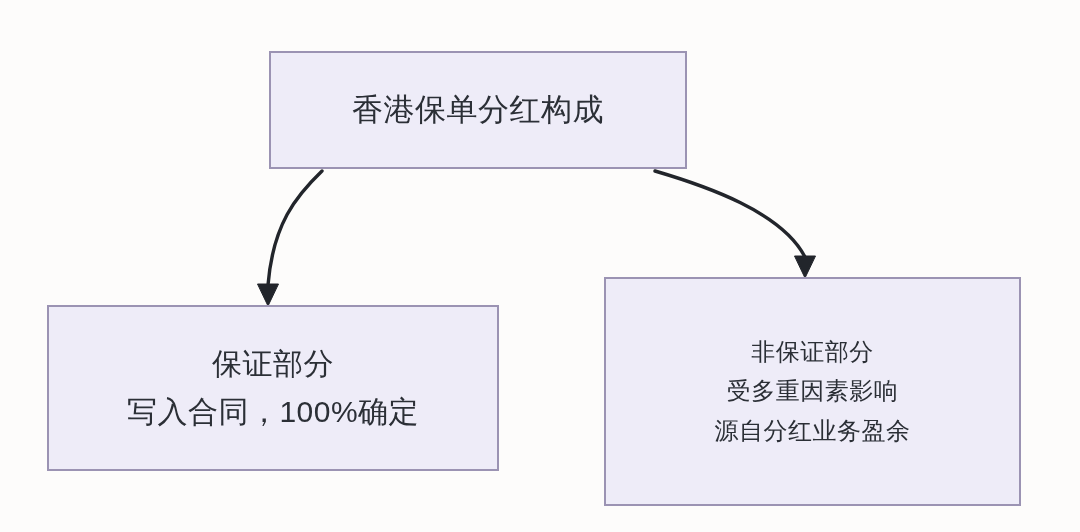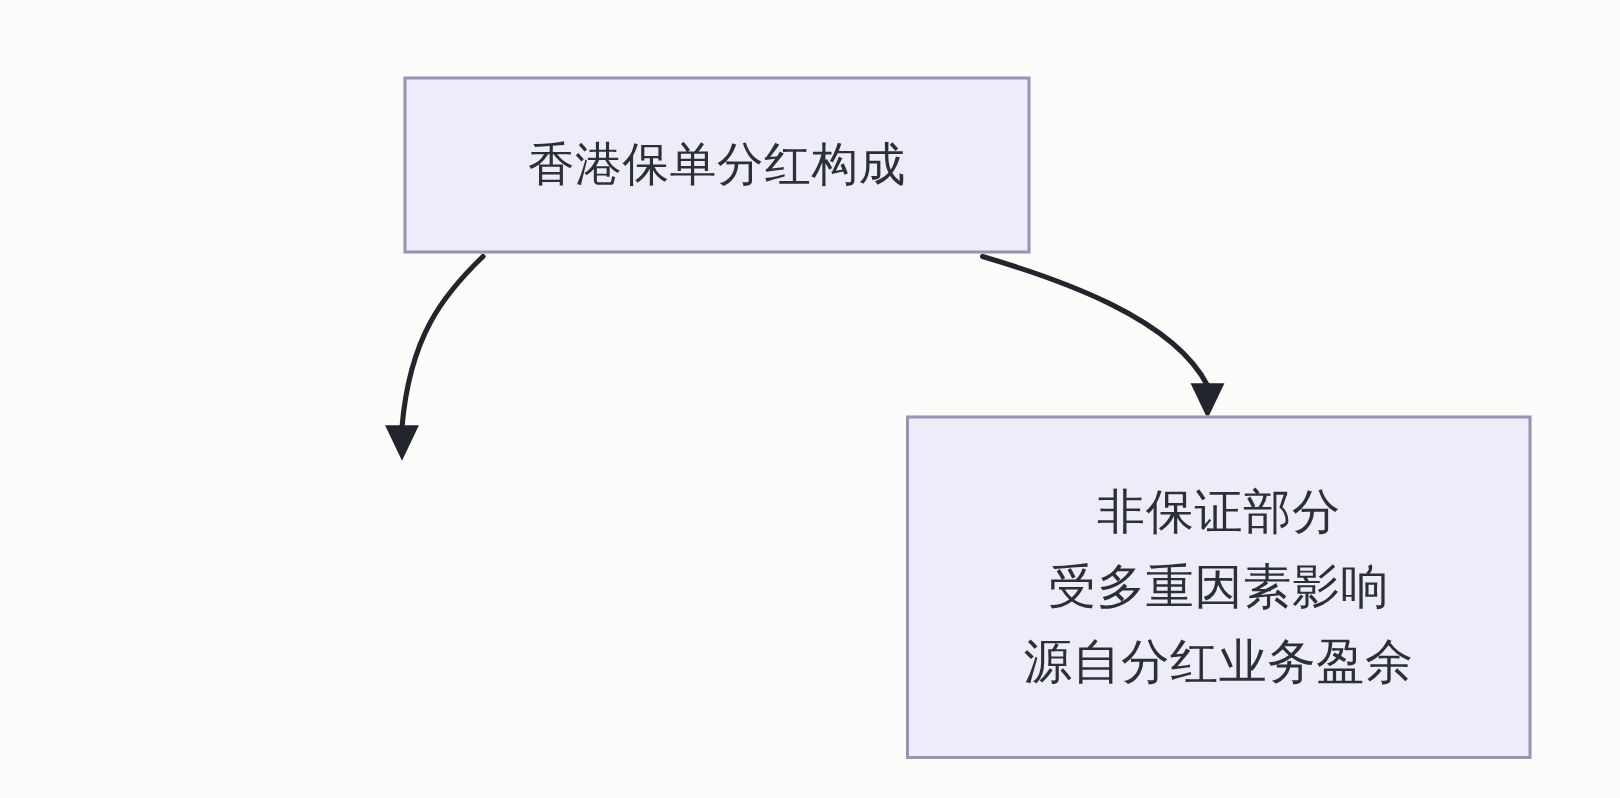--- a/index.html
+++ b/index.html
@@ -55,21 +55,21 @@
     top: 305px;
     width: 452px;
     height: 166px;
     font-size: 30px;
   }
   #node-nonguaranteed {
     left: 604px;
     top: 277px;
     width: 417px;
     height: 229px;
-    font-size: 32px;
+    font-size: 24px;
   }
   #node-guaranteed .node-line + .node-line,
   #node-nonguaranteed .node-line + .node-line {
     margin-top: 7px;
   }
 </style>
 </head>
 <body>
 
 <div id="canvas">
@@ -82,20 +82,24 @@
     <g>
       <path d="M 655 171 C 706 186 782 212 805 257" fill="none" stroke="#22252b" stroke-width="3.4" stroke-linecap="round"></path>
       <polygon points="794.5,256 815.5,256 805,278" fill="#22252b" stroke="#22252b" stroke-width="1"></polygon>
     </g>
   </svg>
 
   <div class="node" id="node-root">
     <span class="node-line">香港保单分红构成</span>
   </div>
 
+  <div class="node" id="node-guaranteed">
+    <span class="node-line">保证部分</span>
+    <span class="node-line">写入合同，100%确定</span>
+  </div>
 
   <div class="node" id="node-nonguaranteed">
     <span class="node-line">非保证部分</span>
     <span class="node-line">受多重因素影响</span>
     <span class="node-line">源自分红业务盈余</span>
   </div>
 
 </div>
 
 </body></html>

